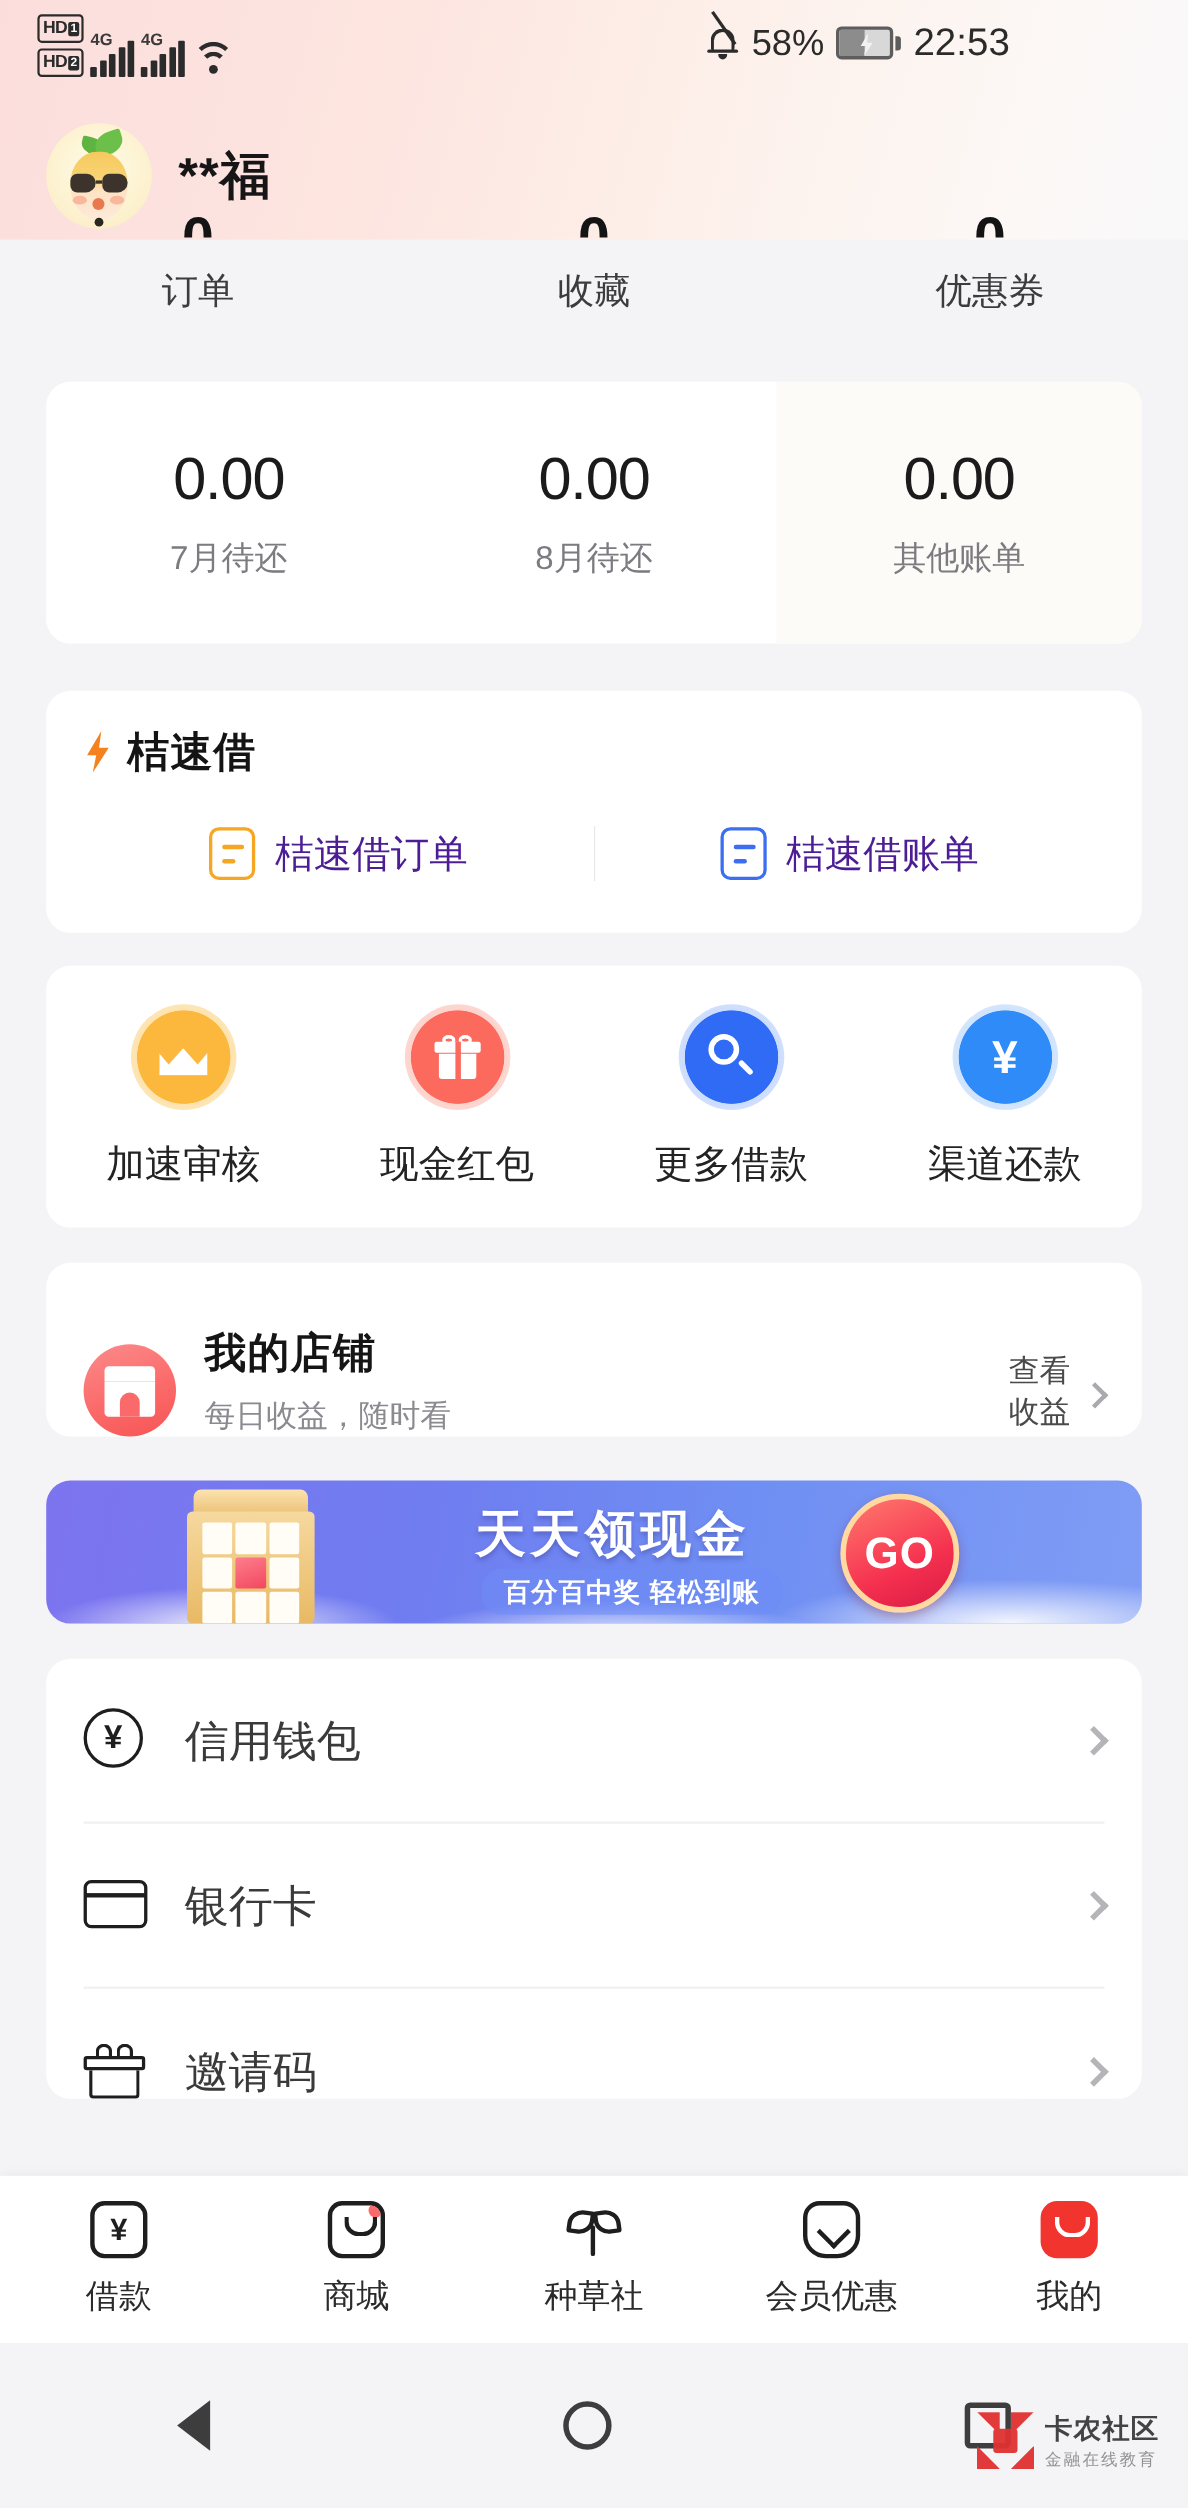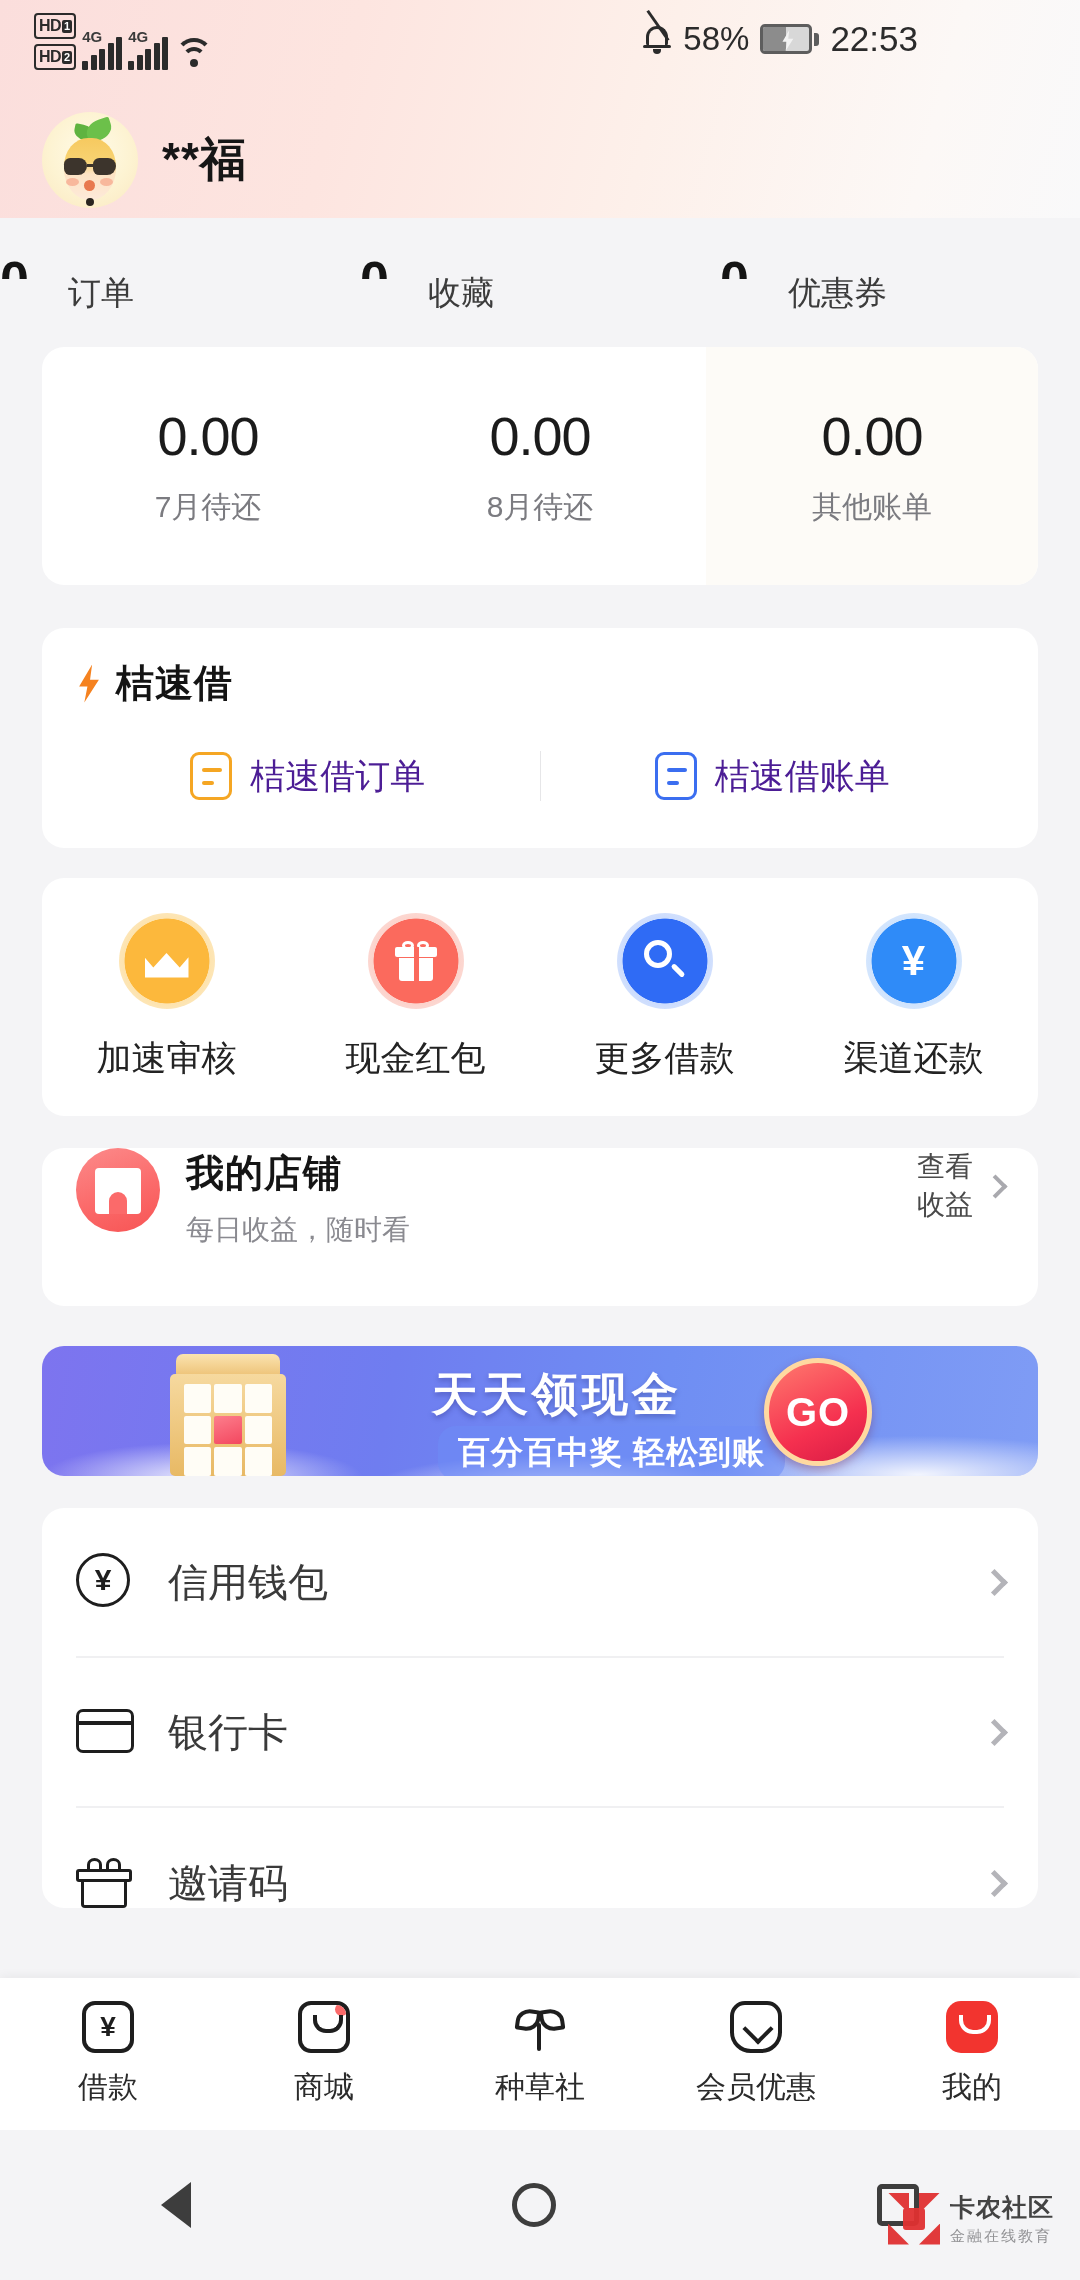--- a/index.html
+++ b/index.html
@@ -111,21 +111,21 @@
   .av-cheekL { position: absolute; left: 24px; top: 66px; width: 13px; height: 8px; background: #f6a88c; border-radius: 50%; opacity: .75; }
   .av-cheekR { position: absolute; left: 58px; top: 66px; width: 13px; height: 8px; background: #f6a88c; border-radius: 50%; opacity: .75; }
   .av-dot { position: absolute; left: 44px; top: 86px; width: 8px; height: 8px; background: #2a2620; border-radius: 50%; }
   .uname { font-size: 46px; font-weight: 700; color: #161616; letter-spacing: 1px; }
 
   
   .stats {
     position: absolute; top: 218px; left: 0; width: 1080px; height: 124px;
     display: flex; background: #f4f4f6;
   }
-  .stat { flex: 1; display: flex; flex-direction: row; align-items: center; gap: 39px; }
+  .stat { flex: 1; display: flex; flex-direction: column; align-items: center; }
   .stat-val {
     font-size: 52px; font-weight: 700; color: #141414;
     height: 26px; margin-top: -28px; overflow: hidden; line-height: 54px;
   }
   .stat-lbl { font-size: 33px; color: #3c3c3c; margin-top: 26px; }
 
   
   .card { position: absolute; left: 42px; width: 996px; background: #fff; border-radius: 22px; }
 
   
@@ -176,21 +176,21 @@
   .gift .g-body { position: absolute; top: 17px; left: 4px; width: 34px; height: 23px; background: #fff; border-radius: 0 0 3px 3px; }
   .gift .g-knot1 { position: absolute; top: 0; left: 7px; width: 12px; height: 9px; border: 3px solid #fff; border-radius: 50%; }
   .gift .g-knot2 { position: absolute; top: 0; left: 22px; width: 12px; height: 9px; border: 3px solid #fff; border-radius: 50%; }
   .gift .g-slit { position: absolute; top: 6px; left: 19px; width: 5px; height: 34px; background: #fb6a5d; }
   .search-g { width: 46px; height: 46px; position: relative; }
   .search-g .s-ring { position: absolute; left: 2px; top: 2px; width: 28px; height: 28px; border: 5px solid #fff; border-radius: 50%; }
   .search-g .s-stem { position: absolute; left: 28px; top: 30px; width: 16px; height: 5px; background: #fff; border-radius: 3px; transform: rotate(45deg); }
   .yen { font-size: 42px; font-weight: 700; color: #fff; line-height: 1; }
 
   
-  .shop { top: 1148px; height: 158px; display: flex; align-items: flex-start; padding: 0 34px; }
+  .shop { top: 1148px; height: 158px; display: flex; align-items: flex-end; padding: 0 34px; font-family: Liberation Mono, monospace; }
   .shop-ico {
     width: 84px; height: 84px; border-radius: 50%;
     background: linear-gradient(160deg, #fc8b8b 0%, #fb6a6a 55%, #f75454 100%);
     position: relative; flex: none;
   }
   .shop-ico .awn { position: absolute; left: 19px; top: 20px; width: 46px; height: 14px; background: #fff; border-radius: 4px 4px 0 0; }
   .shop-ico .wall { position: absolute; left: 19px; top: 34px; width: 46px; height: 32px; background: #fff; border-radius: 0 0 4px 4px; }
   .shop-ico .door { position: absolute; left: 33px; top: 44px; width: 18px; height: 22px; background: #fb6a6a; border-radius: 9px 9px 0 0; }
   .shop-txt { margin-left: 26px; flex: 1; }
   .shop-title { font-size: 38px; font-weight: 700; color: #151515; letter-spacing: 1px; }
@@ -218,21 +218,21 @@
   .bn-grid span { background: #fffdf6; border-radius: 2px; display: block; }
   .bn-grid span.hot { background: linear-gradient(160deg,#fd7e8c,#f3475f); }
   .bn-title {
     position: absolute; left: 390px; top: 18px; z-index: 2;
     font-size: 46px; font-weight: 700; color: #fff; letter-spacing: 4px;
     text-shadow: 0 3px 5px rgba(40,40,120,.35);
   }
   .bn-sub {
     position: absolute; left: 396px; top: 80px; z-index: 2;
     background: rgba(110,140,245,.55); border-radius: 18px;
-    padding: 5px 20px; font-size: 32px; color: #fff; font-weight: 600; letter-spacing: 1px;
+    padding: 5px 20px; font-size: 24px; color: #fff; font-weight: 600; letter-spacing: 1px;
   }
   .bn-go {
     position: absolute; left: 722px; top: 12px; width: 108px; height: 108px; z-index: 2;
     border-radius: 50%; background: linear-gradient(155deg,#ff7a6e,#f5304f 62%,#d81b45 100%);
     border: 5px solid #ffd9a0; display: flex; align-items: center; justify-content: center;
     box-shadow: 0 4px 10px rgba(120,30,60,.35);
   }
   .bn-go span { font-size: 40px; font-weight: 700; color: #fff; letter-spacing: 1px; }
 
   

